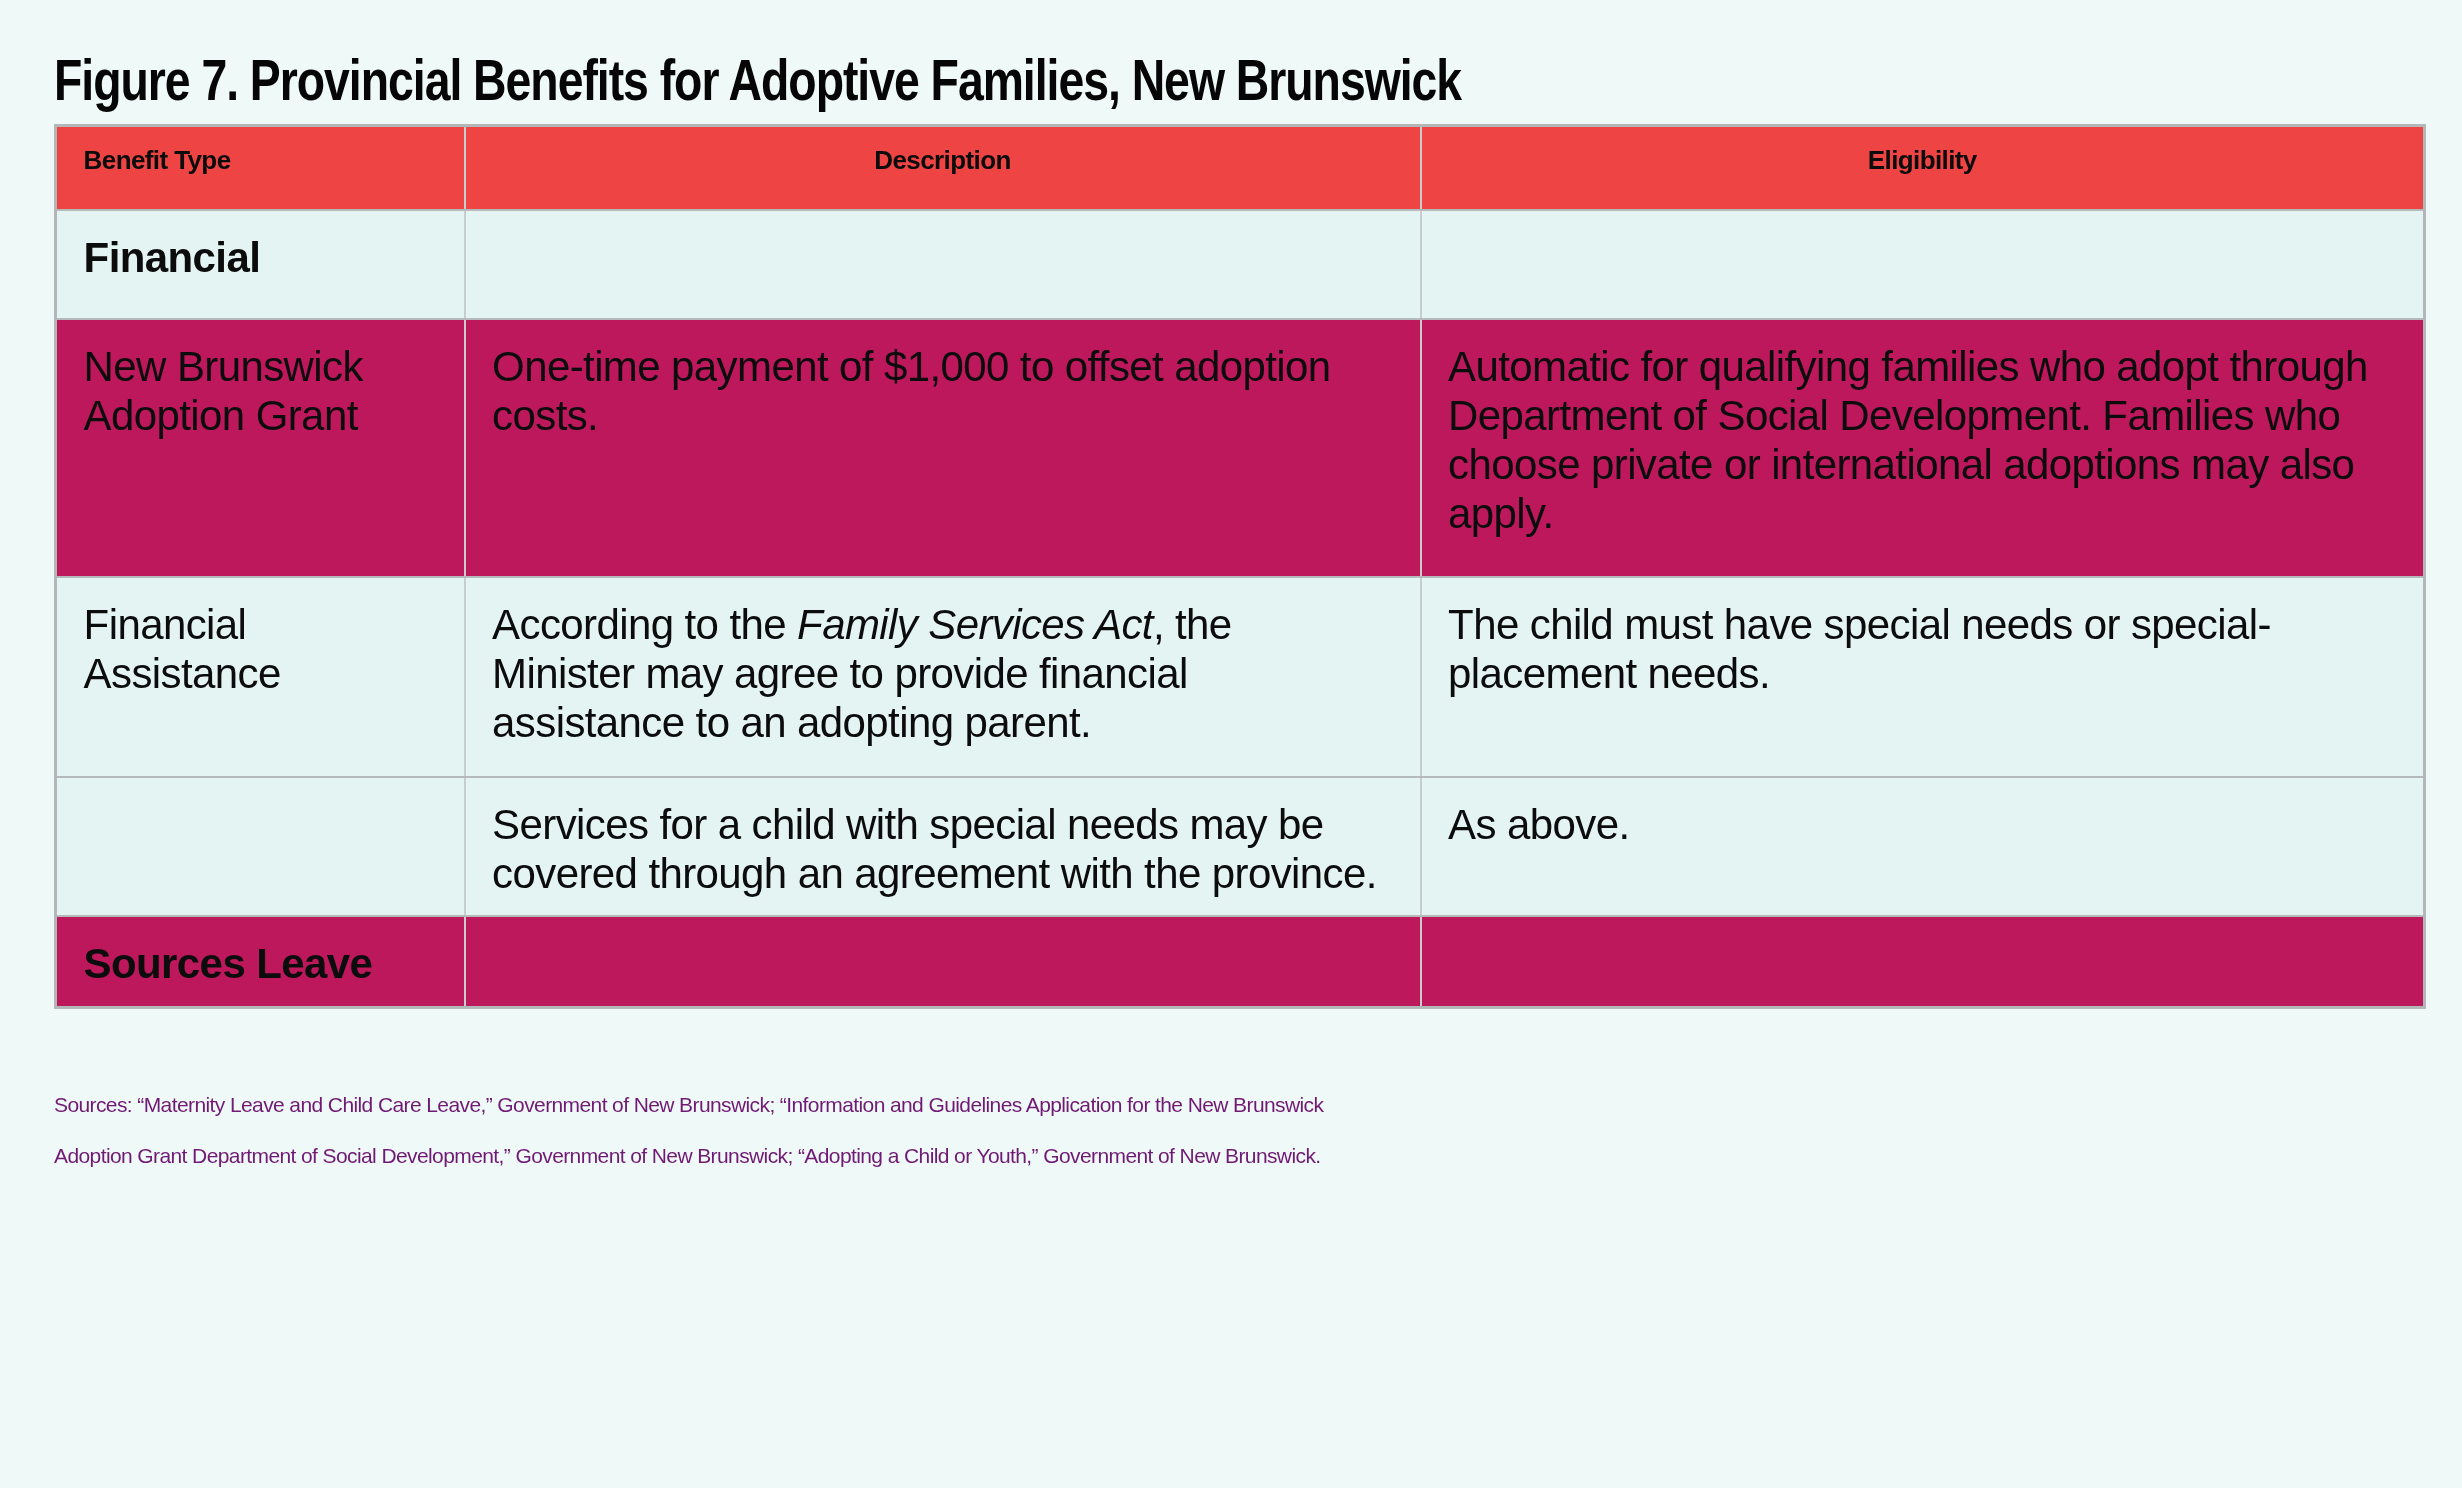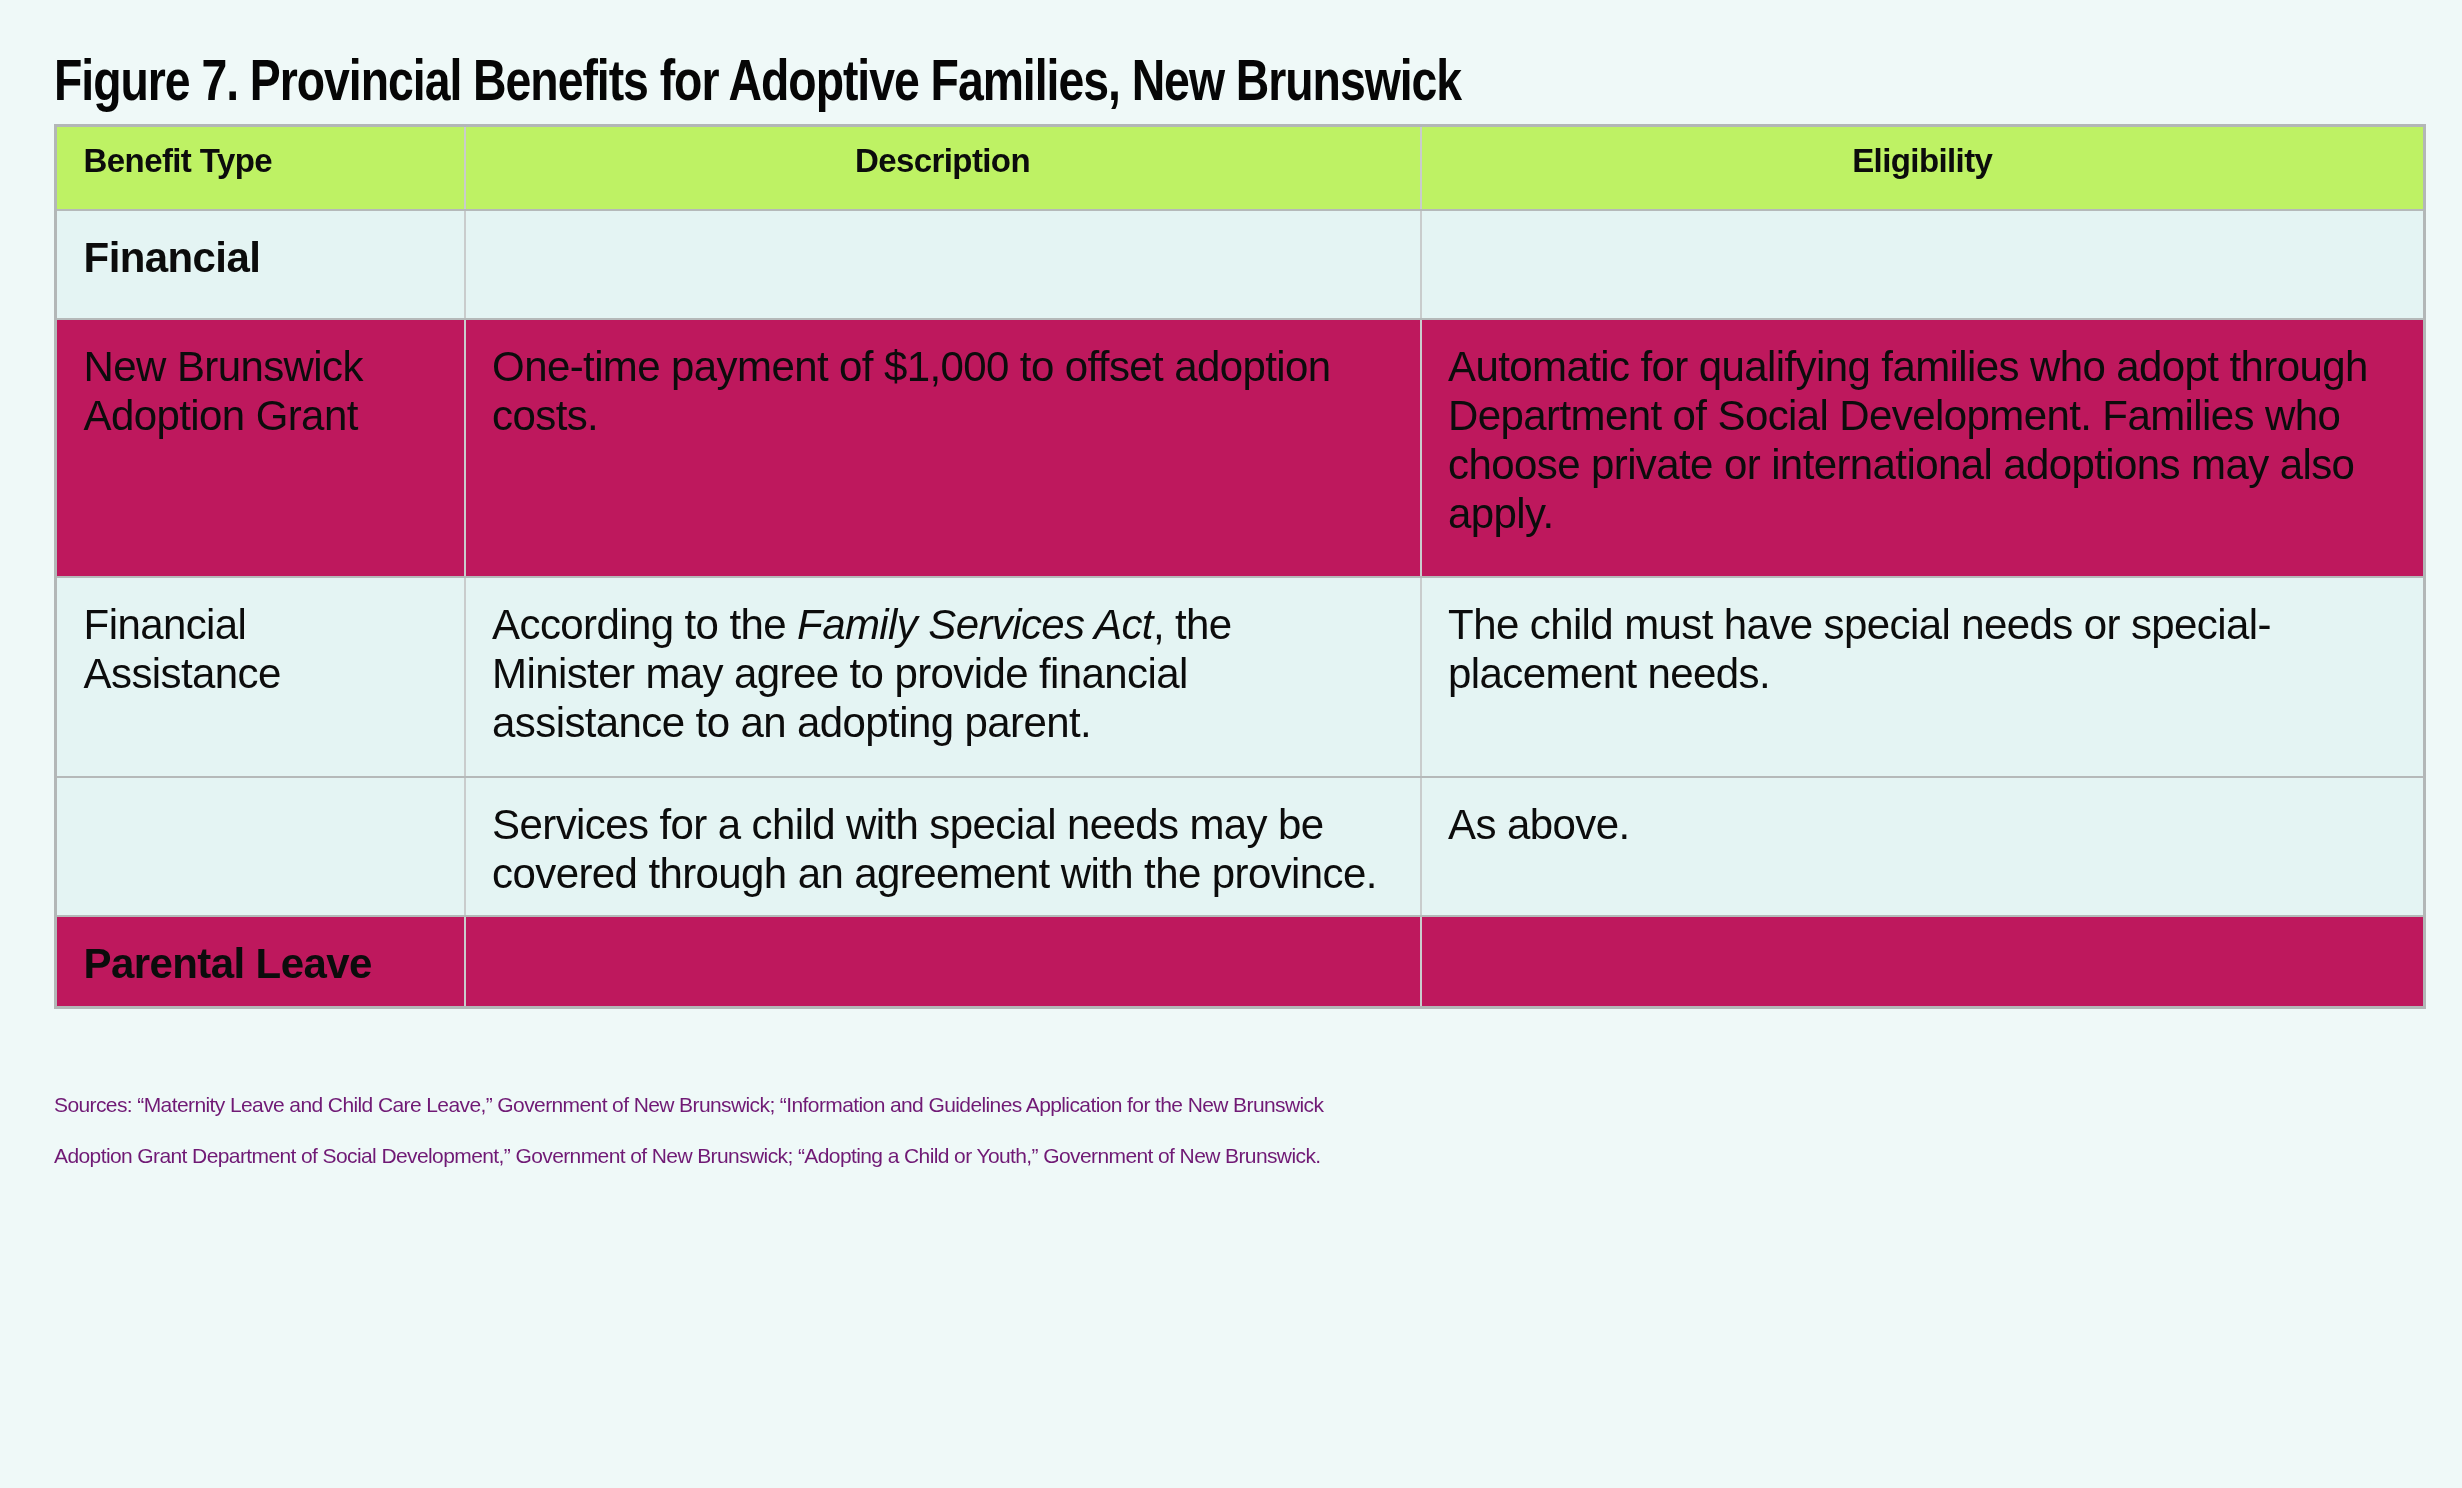--- a/index.html
+++ b/index.html
@@ -45,23 +45,23 @@
     border-right: 2.5px solid #c9cccc;
     padding: 21.5px 26.6px 17.7px 26.6px;
     vertical-align: top;
     font-size: 42px;
     line-height: 49px;
     letter-spacing: -0.6px;
     white-space: pre-line;
     overflow: hidden;
   }
   th {
-    background: #bef264;
+    background: #ef4444;
     font-weight: 700;
-    font-size: 33px;
+    font-size: 26px;
     vertical-align: middle;
     padding-top: 6.3px;
     padding-bottom: 22px;
     white-space: nowrap;
   }
   th.left { text-align: left; }
   th.center { text-align: center; }
   tr.header-row { height: 85px; }
   tr.row-mint td { background: #e4f4f3; }
   tr.row-white td { background: #be185d; }
@@ -121,21 +121,21 @@
         <td>The child must have special needs or special-
 placement needs.</td>
       </tr>
       <tr class="row-mint" style="height:112px">
         <td class="benefit-cell"></td>
         <td>Services for a child with special needs may be
 covered through an agreement with the province.</td>
         <td>As above.</td>
       </tr>
       <tr class="row-white section-row" style="height:89px">
-        <td class="benefit-cell">Parental Leave</td>
+        <td class="benefit-cell">Sources Leave</td>
         <td></td>
         <td></td>
       </tr>
     </tbody>
   </table>
 
   <p class="sources">Sources: “Maternity Leave and Child Care Leave,” Government of New Brunswick; “Information and Guidelines Application for the New Brunswick
 Adoption Grant Department of Social Development,” Government of New Brunswick; “Adopting a Child or Youth,” Government of New Brunswick.</p>
 
 </div>

